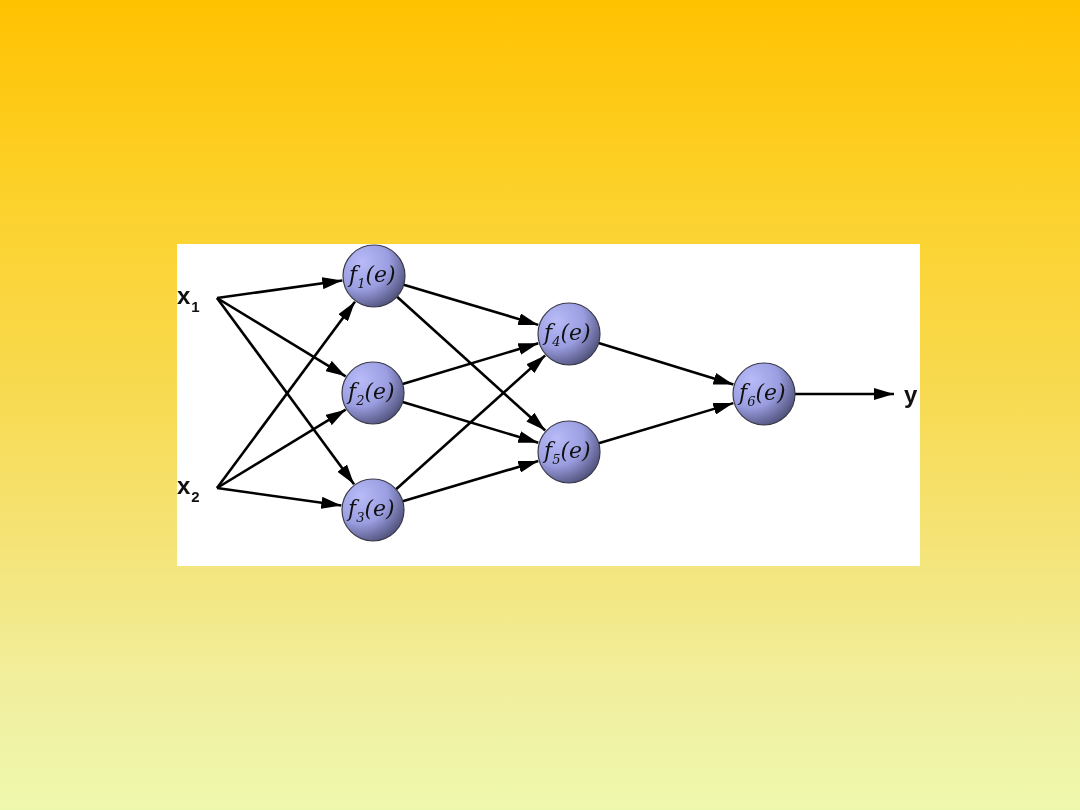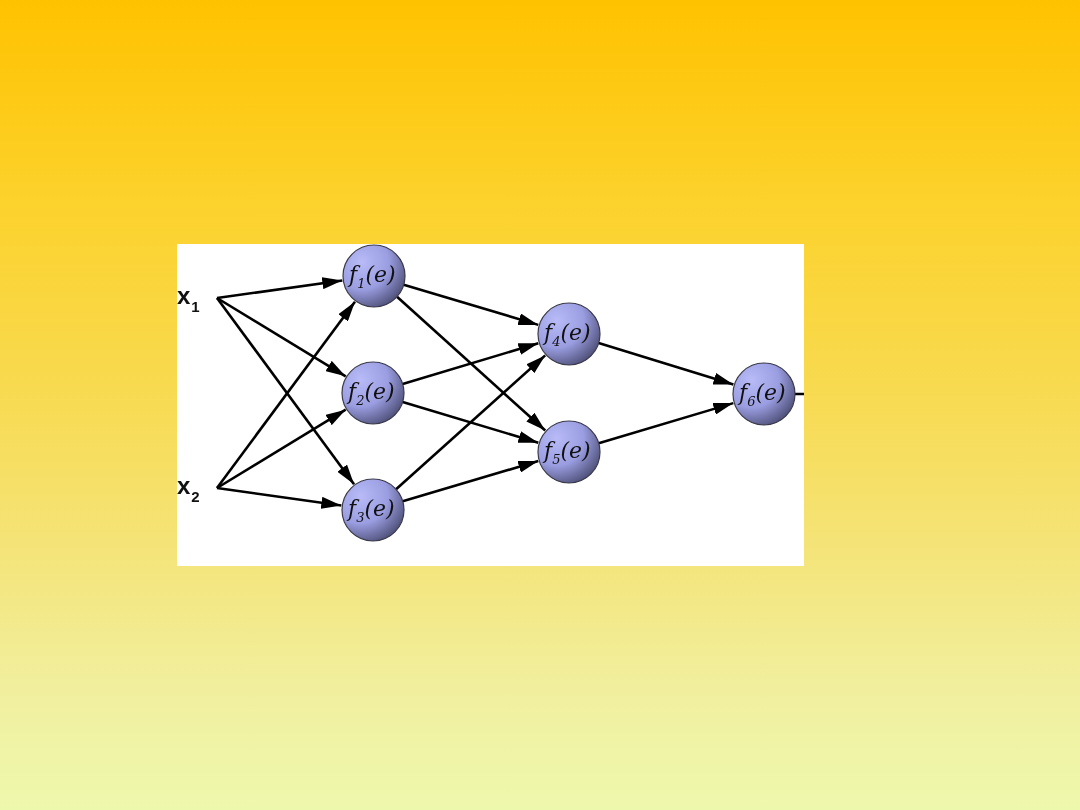--- a/index.html
+++ b/index.html
@@ -2,21 +2,21 @@
 <html><head>
   <meta charset="utf-8">
   <style>
     html, body { margin: 0; padding: 0; }
     body {
       width: 1080px; height: 810px; overflow: hidden; position: relative;
       background: linear-gradient(to bottom, #ffc200 0%, #fcd22c 25%, #f8da50 48%, #f4e479 68%, #f1ef9e 85%, #eef8ad 100%);
       font-family: "Liberation Sans", sans-serif;
     }
     #panel {
-      position: absolute; left: 177px; top: 244px; width: 627px; height: 322px;
+      position: absolute; left: 177px; top: 244px; width: 743px; height: 322px;
       background: #ffffff; overflow: hidden;
     }
     #panel svg { position: absolute; left: 0; top: 0; }
     .node-label { font-family: "DejaVu Serif", serif; font-style: italic; font-size: 22px; fill: #111; }
     .node-sub { font-family: "DejaVu Serif", serif; font-style: italic; font-size: 13px; fill: #111; }
     .io-label { font-family: "Liberation Sans", sans-serif; font-weight: bold; font-size: 24px; fill: #111; }
     .io-sub { font-family: "Liberation Sans", sans-serif; font-weight: bold; font-size: 15px; fill: #111; }
   </style>
 </head>
 <body>

